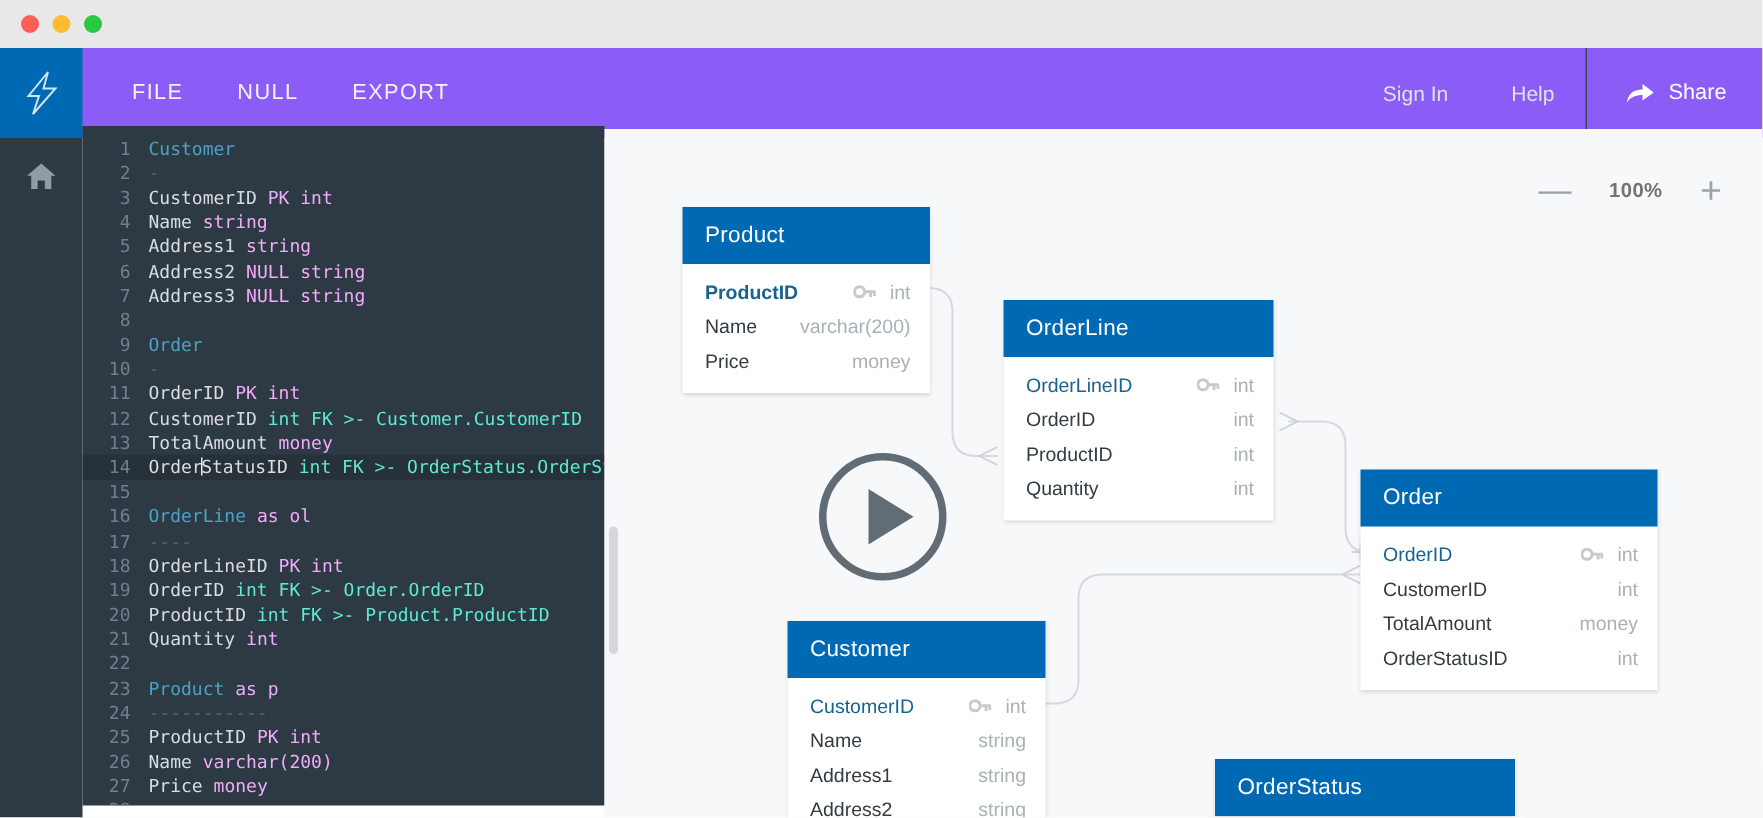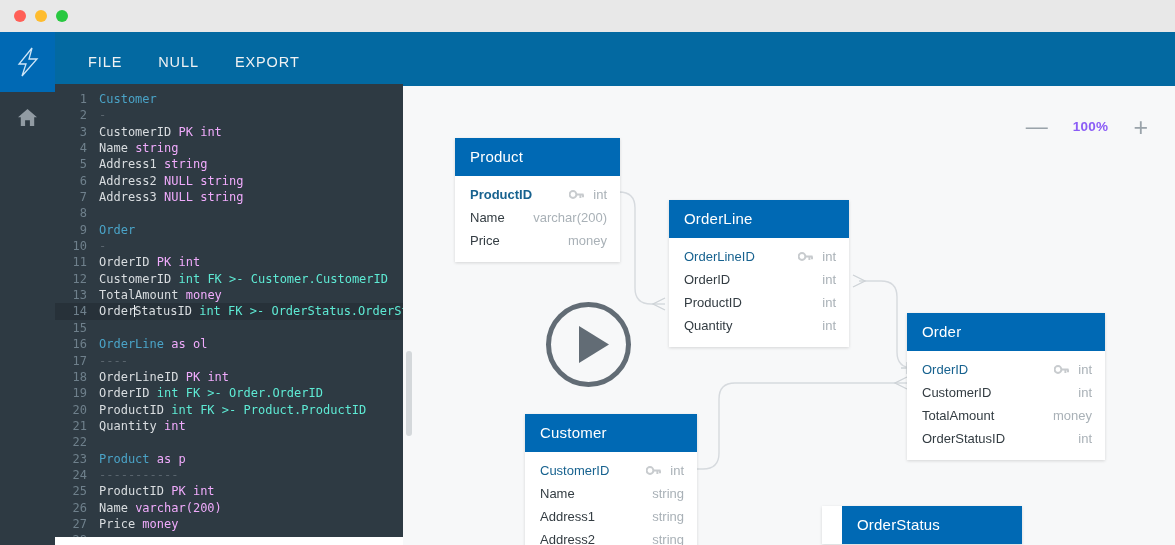--- a/index.html
+++ b/index.html
@@ -17,21 +17,21 @@
   }
   .traffic-lights { position: absolute; left: 14px; top: 10px; display: flex; gap: 9px; }
   .tl { width: 12px; height: 12px; border-radius: 50%; }
   .tl.red { background: #ff5f57; }
   .tl.yellow { background: #febc2e; }
   .tl.green { background: #28c840; }
 
   
   #topnav {
     position: absolute; left: 0; top: 32px; width: 1175px; height: 60px;
-    background: #0369a1;
+    background: #8b5cf6;
     display: flex; align-items: stretch;
   }
   #logo-tile {
     width: 55px; background: #0069b4;
     display: flex; align-items: center; justify-content: center;
   }
   #logo-tile svg { display: block; }
   .nav-left { display: flex; align-items: center; padding-left: 33px; gap: 36px; }
   .nav-item {
     color: #f0f2f3; font-size: 14.5px; letter-spacing: 0.9px;
@@ -97,21 +97,21 @@
 
   
   #zoom-controls {
     position: absolute; right: 27px; top: 33px;
     display: flex; align-items: center; gap: 25px;
     color: #9aa3aa;
   }
   #zoom-controls .zc { cursor: pointer; user-select: none; }
   #zoom-out { font-size: 22px; line-height: 14px; font-weight: 300; }
   #zoom-in  { font-size: 25px; line-height: 14px; font-weight: 300; }
-  #zoom-level { font-size: 13.5px; font-weight: bold; color: #8b5cf6; letter-spacing: .3px; }
+  #zoom-level { font-size: 13.5px; font-weight: bold; color: #737373; letter-spacing: .3px; }
 
   
   #connectors { position: absolute; left: 0; top: 0; width: 772px; height: 459px; }
 
   
   .entity {
     position: absolute;
     background: #ffffff;
     box-shadow: 0 1px 3px rgba(0,0,0,.14);
     cursor: pointer;
@@ -156,20 +156,32 @@
     <span>
       <svg width="26" height="30" viewBox="0 0 26 30">
         <path d="M17 1 L4 17 L11 17 L7 29 L22 12 L14 12 Z" fill="none" stroke="#cfe6f7" stroke-width="1.3"></path>
       </svg>
     </span>
   </div>
   <div class="nav-left">
     <div class="nav-item">FILE</div>
     <div class="nav-item">NULL</div>
     <div class="nav-item">EXPORT</div>
+  </div>
+  <div class="nav-right">
+    <div class="nav-link">Sign In</div>
+    <div class="nav-link">Help</div>
+    <div id="share-btn">
+      <span>
+        <svg width="19" height="15" viewBox="0 0 19 15">
+          <path d="M0.5 13.5 C1.6 6.6 5.6 4.7 11 4.6 L11 1 L18.5 6.6 L11 12 L11 8.3 C6.6 8.3 3 9.6 0.5 13.5 Z" fill="#ffffff"></path>
+        </svg>
+      </span>
+      <span>Share</span>
+    </div>
   </div>
 </div>
 
 <div id="left-rail">
   <div id="home-icon">
     <svg width="21" height="19" viewBox="0 0 21 19">
       <path d="M10.5 1 L20 9.2 L17.2 9.2 L17.2 18 L12.9 18 L12.9 12.3 L8.1 12.3 L8.1 18 L3.8 18 L3.8 9.2 L1 9.2 Z" fill="#919ba3"></path>
     </svg>
   </div>
 </div>
@@ -306,21 +318,21 @@
           <div class="field">
             <span class="fname ">Address1</span>
             <span class="ftype">string</span>
           </div>
           <div class="field">
             <span class="fname ">Address2</span>
             <span class="ftype">string</span>
           </div>
         </div>
       </div>
-      <div class="entity" style="left: 419px; top: 420px; width: 200px; padding-left: 20px;">
+      <div class="entity" style="left: 407px; top: 420px; width: 200px;">
         <div class="entity-header">OrderStatus</div>
       </div>
     </div>
 
   <div id="play-overlay">
     <svg width="87" height="87" viewBox="0 0 87 87">
       <circle cx="43.5" cy="43.5" r="40" fill="none" stroke="#626c75" stroke-width="5"></circle>
       <path d="M34 25 L64 43.5 L34 62 Z" fill="#626c75"></path>
     </svg>
   </div>

